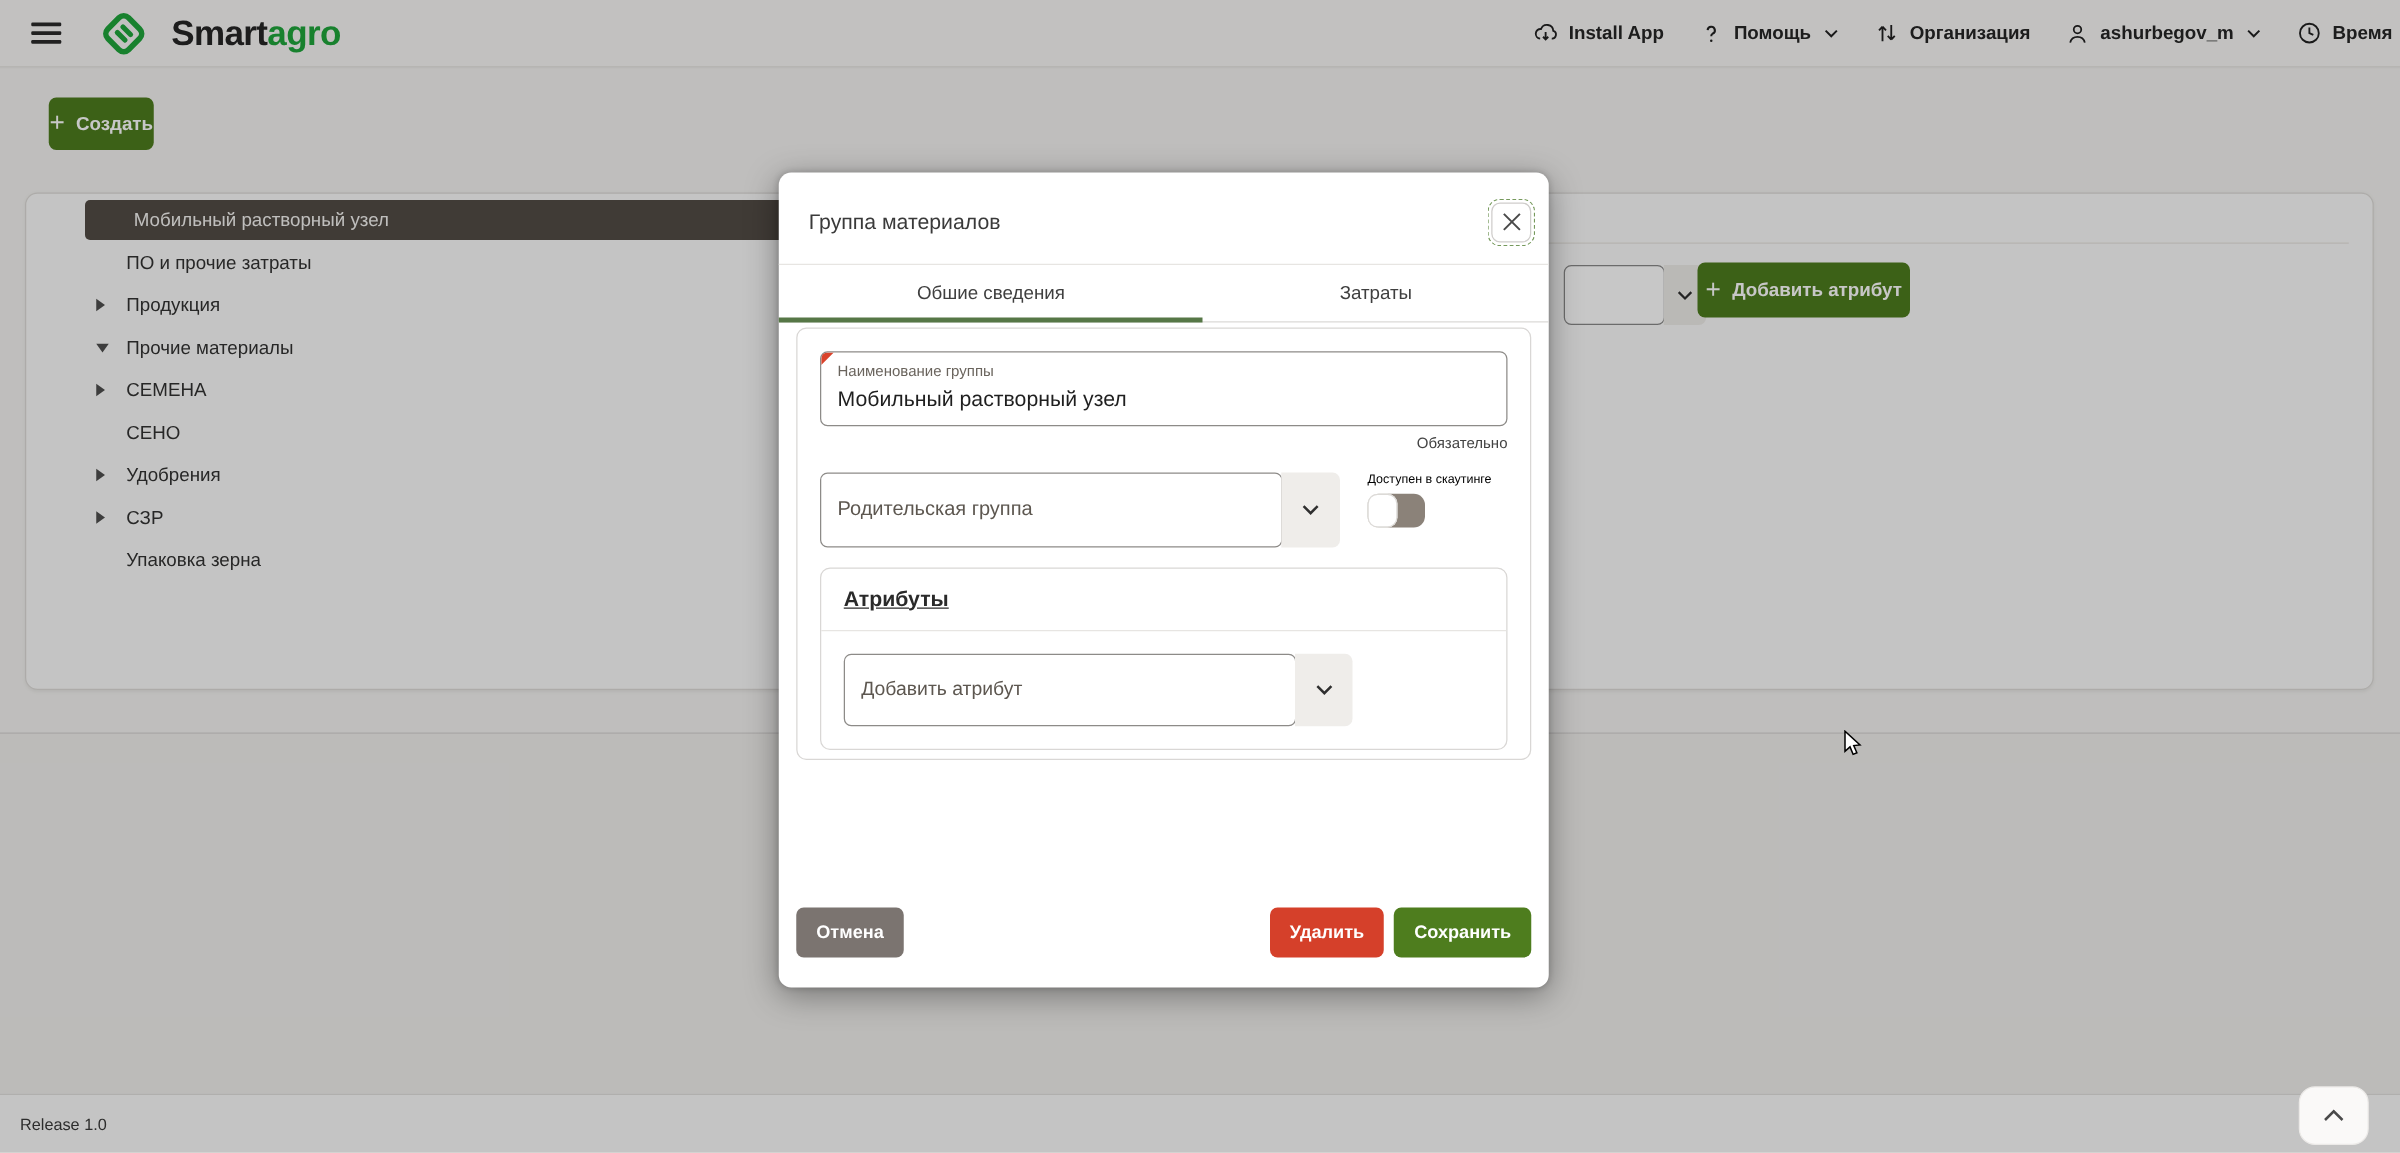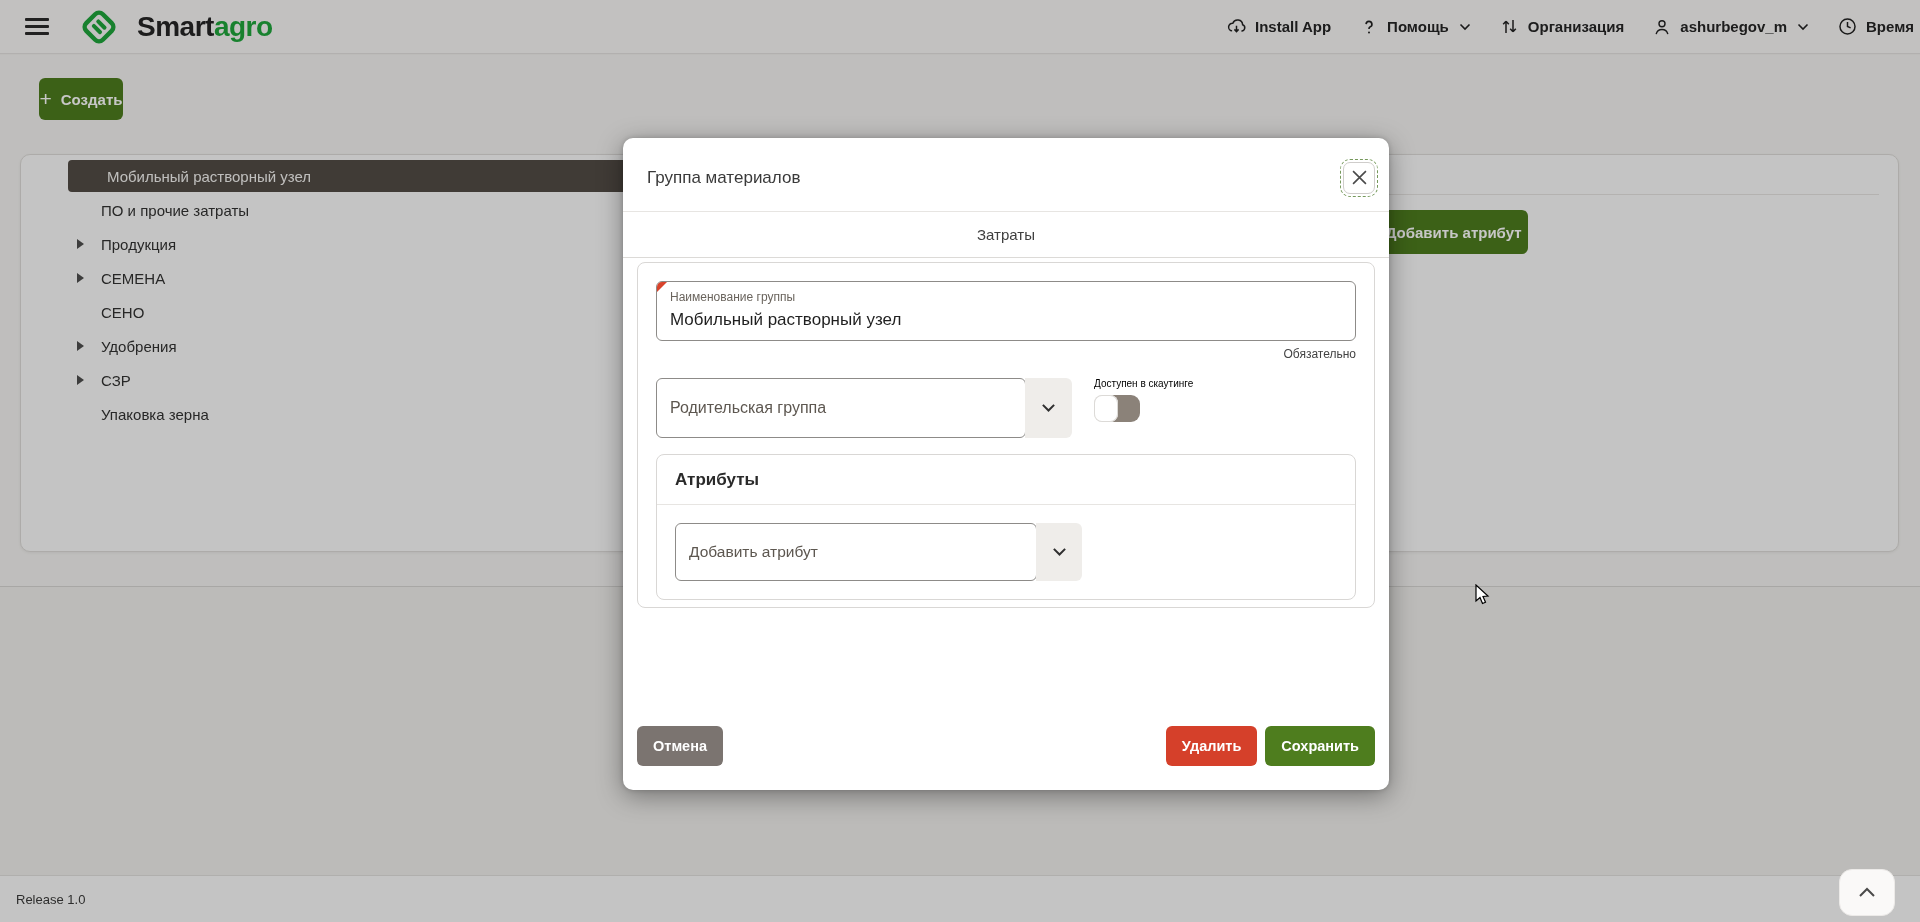--- a/index.html
+++ b/index.html
@@ -51,21 +51,21 @@
   .footer { position:absolute; left:0; top:875px; width:1920px; height:47px; background:#fcfcfb;
             border-top:1px solid #e2e0de; display:flex; align-items:center; padding-left:16px; }
   .release { font-size:13px; color:#3a3a3a; }
   .scroll-top { position:absolute; left:1839px; top:869px; width:56px; height:47px; border-radius:13px;
                 background:#faf9f8; border:1px solid #eceae8; display:flex; align-items:center; justify-content:center; cursor:pointer; z-index:45; }
 
   
   .overlay { position:absolute; inset:0; background:rgba(0,0,0,0.22); z-index:40; }
 
   
-  .modal { position:absolute; left:623px; top:138px; width:766px; height:652px; background:#fff; border-radius:10px;
+  .modal { position:absolute; left:623px; top:138px; width:616px; height:652px; background:#fff; border-radius:10px;
            box-shadow:0 6px 26px rgba(0,0,0,0.38), 0 0 5px rgba(0,0,0,0.18); z-index:100; }
   .m-header { position:absolute; top:0; left:0; right:0; height:74px; border-bottom:1px solid #e7e5e2;
               display:flex; align-items:center; padding:6px 14px 0 24px; }
   .m-title { font-size:17px; color:#3a3a3a; }
   .close-btn { margin-left:auto; width:32px; height:32px; background:#fff; border:1px solid #cfcdcb; border-radius:7px;
                display:flex; align-items:center; justify-content:center; cursor:pointer;
                outline:1px dashed #76995c; outline-offset:2px; }
   .m-tabs { position:absolute; top:74px; left:0; right:0; height:46px; display:flex; border-bottom:1px solid #dcdad7; }
   .m-tab { display:flex; align-items:center; justify-content:center; font-size:15px; color:#3f3f3f; cursor:pointer; position:relative; }
   .m-tab.t1 { width:55.1%; }
@@ -90,21 +90,21 @@
                border-radius:0 6px 6px 0; cursor:pointer; }
   .combo-btn.parent { width:47px; height:60px; }
   .toggle-wrap { margin-left:22px; }
   .toggle-label { font-size:10px; color:#000000; }
   .toggle { margin-top:6px; width:46px; height:27px; background:#8b8279; border-radius:9px; position:relative; cursor:pointer; }
   .toggle .thumb { position:absolute; left:0; top:0; width:24px; height:27px; background:#fff; border-radius:8px;
                    box-shadow:inset 0 0 0 1px #dcdad7; }
 
   .attr-card { margin-top:16px; border:1px solid #d9d7d5; border-radius:8px; background:#fff; }
   .attr-head { height:50px; display:flex; align-items:center; padding:0 18px; font-size:17px; font-weight:bold; color:#2a2a2a;
-               border-bottom:1px solid #e7e5e2; }
+               border-bottom:1px solid #e7e5e2;text-decoration:underline; }
   .attr-body { padding:18px; display:flex; }
   .combo-field.attr { width:362px; height:58px; font-size:15.5px; }
   .combo-btn.attr { width:46px; height:58px; }
 
   .m-footer { position:absolute; left:14px; right:14px; bottom:0; height:64px; display:flex; align-items:flex-start; }
   .m-btn { height:40px; border-radius:6px; color:#fff; font-size:14.5px; font-weight:600; padding:0 16px; }
   .cancel-btn { background:#7b7470; }
   .delete-btn { background:#d5402a; margin-left:auto; }
   .save-btn { background:#4e7d1e; margin-left:8px; }
 
@@ -201,20 +201,24 @@
           <span class="lbl">Мобильный растворный узел</span>
         </div>
         <div class="tree-row">
           <span class="lbl">ПО и прочие затраты</span>
         </div>
         <div class="tree-row">
           <span class="arrow tri-right"></span>
           <span class="lbl">Продукция</span>
         </div>
         <div class="tree-row">
+          <span class="arrow tri-down"></span>
+          <span class="lbl">Прочие материалы</span>
+        </div>
+        <div class="tree-row">
           <span class="arrow tri-right"></span>
           <span class="lbl">СЕМЕНА</span>
         </div>
         <div class="tree-row">
           <span class="lbl">СЕНО</span>
         </div>
         <div class="tree-row">
           <span class="arrow tri-right"></span>
           <span class="lbl">Удобрения</span>
         </div>
@@ -257,20 +261,21 @@
   <div class="m-header">
     <span class="m-title">Группа материалов</span>
     <button class="close-btn">
       <svg width="15" height="15" viewBox="0 0 14 14" stroke="#4a4a4a" stroke-width="1.5">
           <path d="M1 1 L13 13 M13 1 L1 13"></path>
         </svg>
     </button>
   </div>
 
   <div class="m-tabs">
+    <div class="m-tab t1 active">Обшие сведения</div>
     <div class="m-tab t2">Затраты</div>
   </div>
 
   <div class="m-panel">
     <div class="name-input">
       <span class="req-corner"></span>
       <span class="float-label">Наименование группы</span>
       <span class="input-value">Мобильный растворный узел</span>
     </div>
     <div class="req-hint">Обязательно</div>

